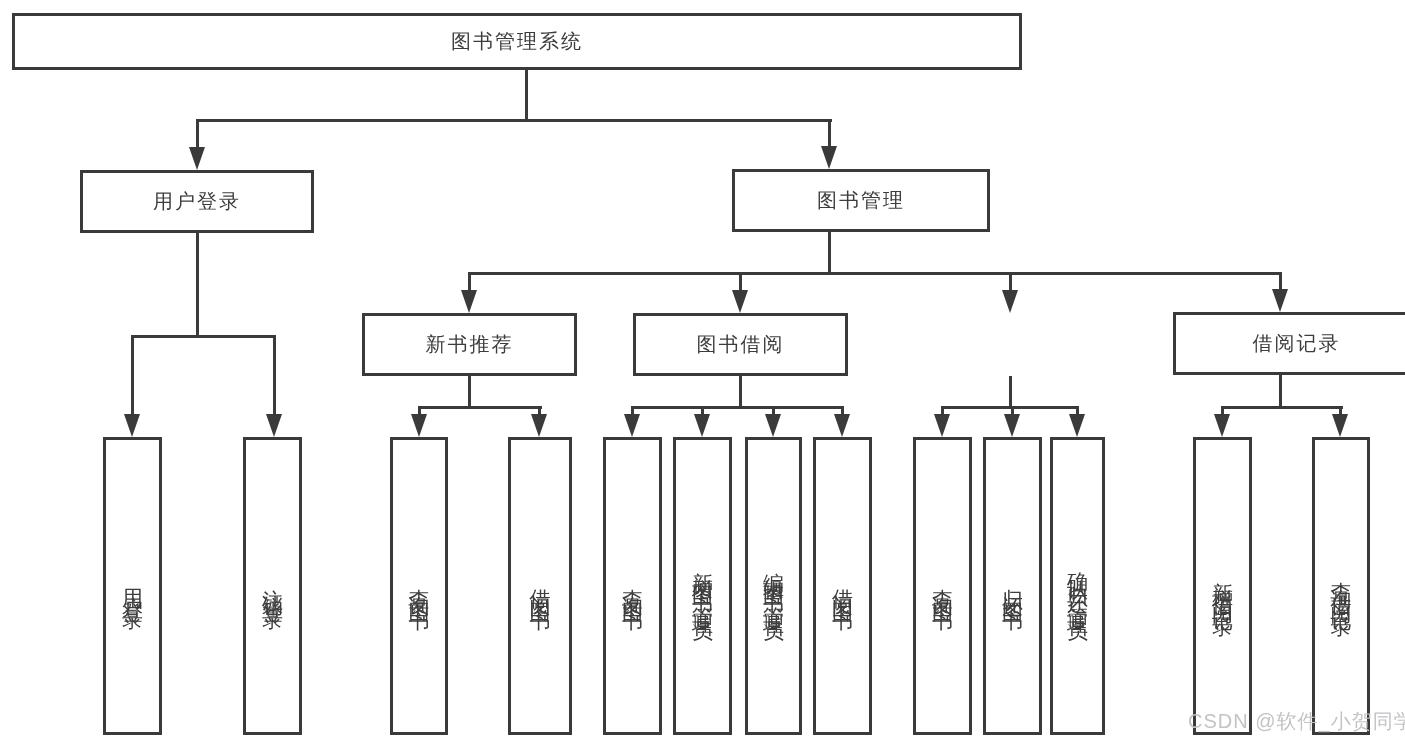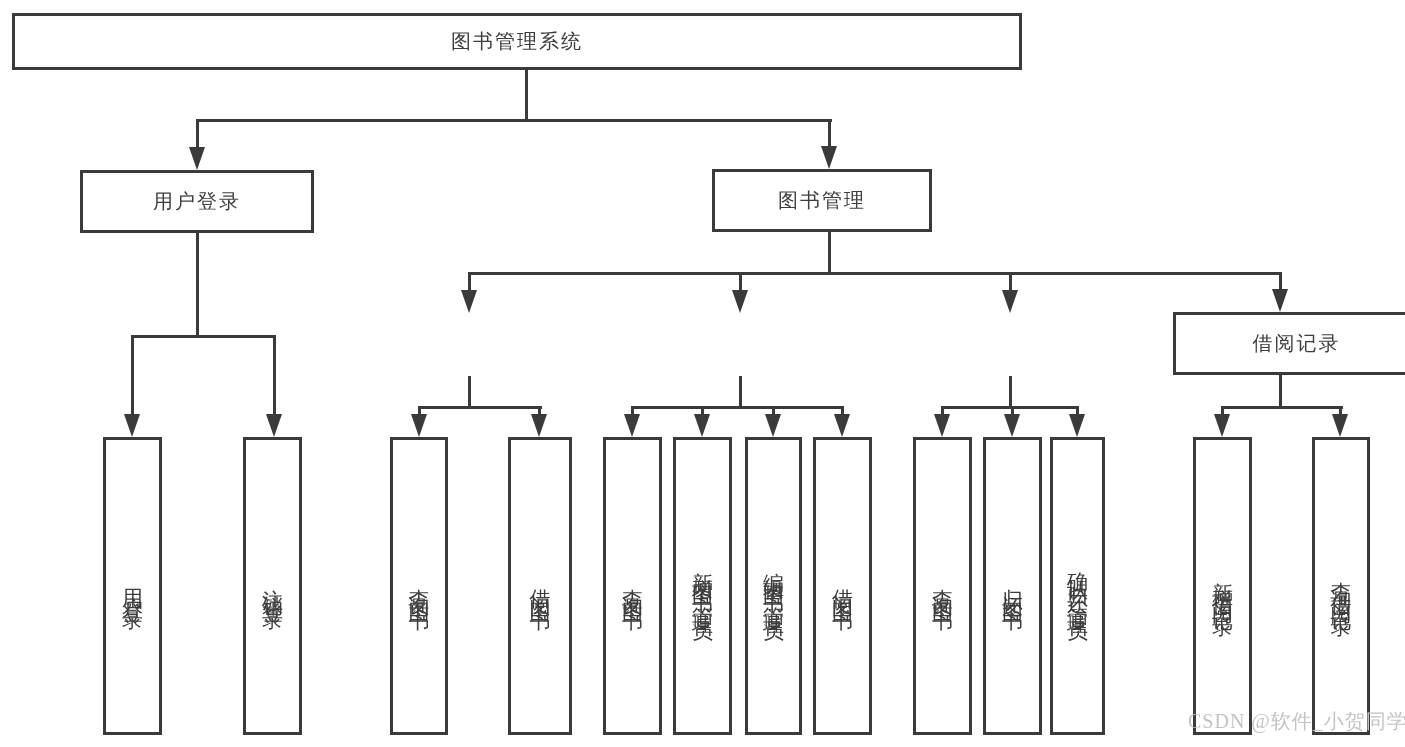--- a/index.html
+++ b/index.html
@@ -1,18 +1,18 @@
 <!DOCTYPE html>
 <html><head>
 <meta charset="utf-8">
 <style>
   html,body{margin:0;padding:0;background:#ffffff;}
   #canvas{
     position:relative;width:1405px;height:747px;background:#ffffff;overflow:hidden;
-    font-family:Liberation Serif, serif;color:#3d3d3d;border-radius:12px;
+    font-family:Liberation Sans, sans-serif;color:#3d3d3d;border-radius:12px;
   }
   .node{
     position:absolute;box-sizing:border-box;border:3px solid #3a3a3a;background:#ffffff;
     display:flex;align-items:center;justify-content:center;
     font-size:20px;letter-spacing:2px;white-space:nowrap;
   }
   .node.vert{font-size:21px;letter-spacing:0;}
   .node.vert .vtxt{
     writing-mode:vertical-rl;text-orientation:mixed;letter-spacing:7px;white-space:nowrap;
   }
@@ -28,22 +28,24 @@
   }
 </style>
 </head>
 <body>
 
 <div id="canvas">
 
   <div class="node" style="left:12px;top:13px;width:1010px;height:57px">图书管理系统</div>
 
   <div class="node" style="left:80px;top:170px;width:234px;height:63px">用户登录</div>
-  <div class="node" style="left:712px;top:169px;width:220px;height:63px">图书管理</div>
+  <div class="node" style="left:732px;top:169px;width:258px;height:63px">图书管理</div>
 
+  <div class="node" style="left:362px;top:313px;width:215px;height:63px">新书推荐</div>
+  <div class="node" style="left:633px;top:313px;width:215px;height:63px">图书借阅</div>
   <div class="node" style="left:1173px;top:312px;width:247px;height:63px">借阅记录</div>
 
   <div class="node vert" style="left:103px;top:437px;width:59px;height:298px">
     <span class="vtxt">用户登录</span>
     </div>
   <div class="node vert" style="left:243px;top:437px;width:59px;height:298px">
     <span class="vtxt">注销登录</span>
     </div>
 
   <div class="node vert" style="left:390px;top:437px;width:58px;height:298px">

